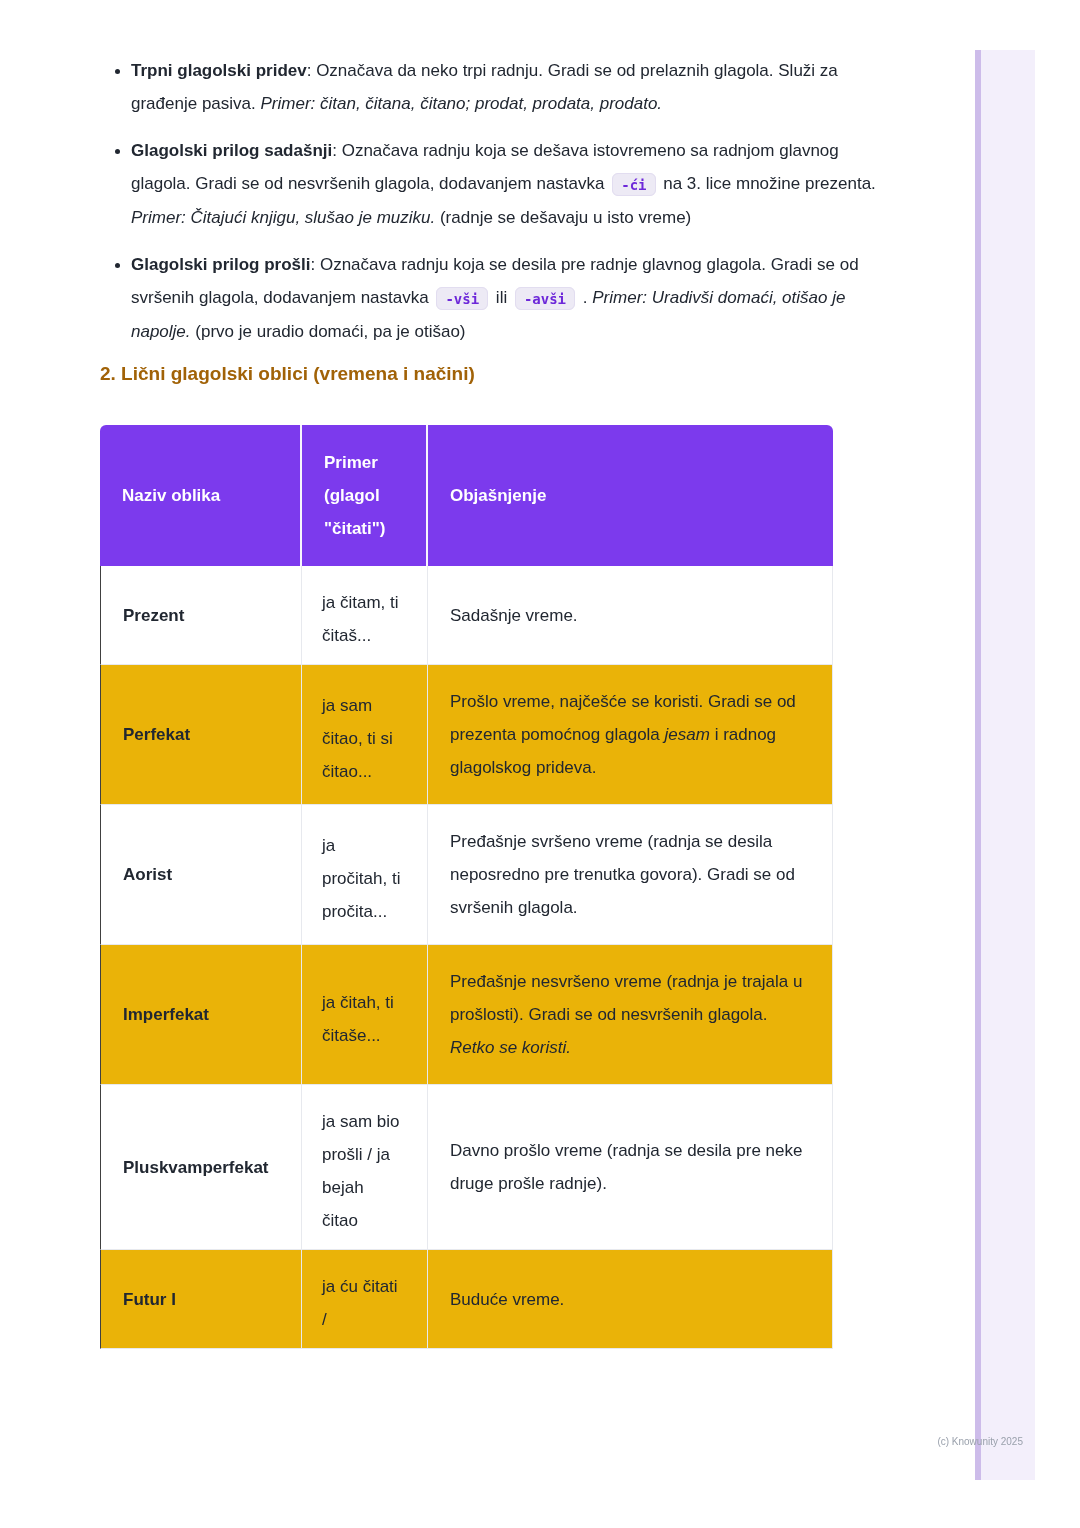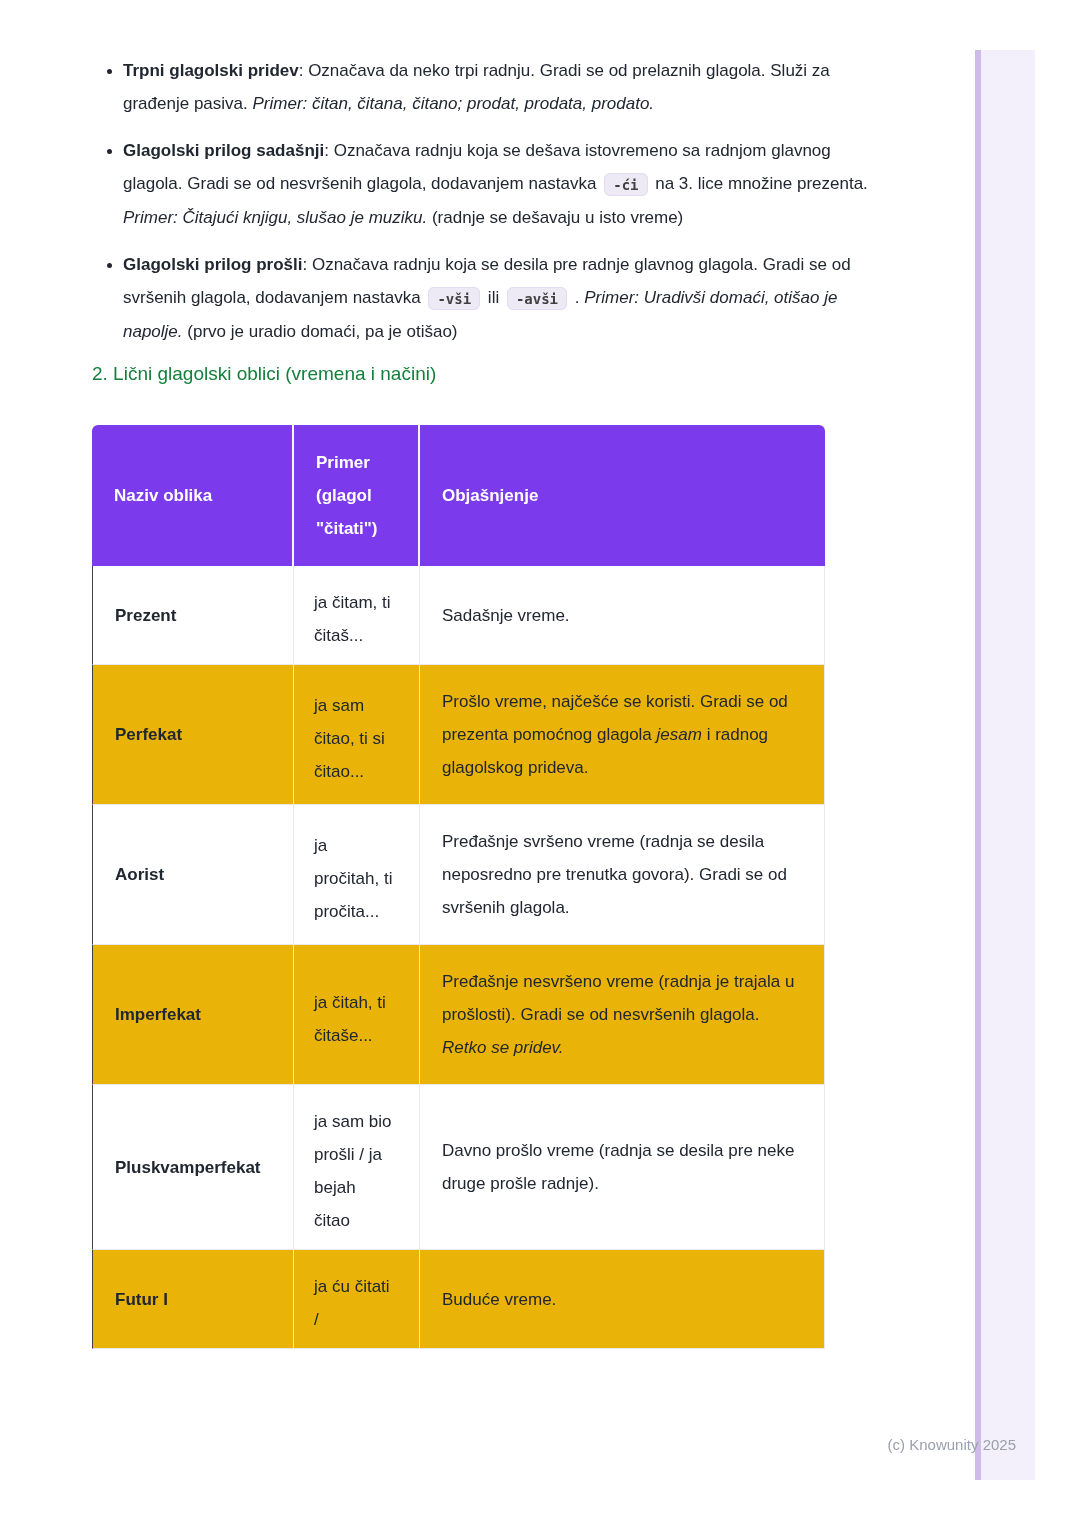--- a/index.html
+++ b/index.html
@@ -11,42 +11,42 @@
   }
   .page { position:relative; width:1080px; height:1480px; overflow:hidden; background:#ffffff; }
 
   
   .edge-strip {
     position:absolute; top:50px; left:975px;
     width:60px; height:1430px;
     background:#f3effb; border-left:6px solid #cdbcea;
   }
   .watermark {
-    position:absolute; top:1436px; right:64px; z-index:5;
-    font-size:15px; color:#9aa1ac;
+    position:absolute; top:1436px; right:57px; z-index:5;
+    font-size:10px; color:#9aa1ac;
   }
 
-  .content { position:absolute; top:54px; left:92px; width:802px; }
+  .content { position:absolute; top:54px; left:100px; width:802px; }
 
   ul.bullets { list-style:disc outside; padding-left:31px; font-size:17px; line-height:33px; }
   ul.bullets { margin-bottom:12px; }
   ul.bullets li::marker { color:#212731; font-size:15px; }
   ul.bullets li:not(:last-child) { margin-bottom:14px; }
 
   .run-normal { font-style:normal; }
   .run-bold { font-weight:bold; }
   .run-italic { font-style:italic; }
   .run-code {
     font-family:"DejaVu Sans Mono", monospace;
-    font-size:14px; font-weight:bold; color:#404040;
+    font-size:14px; font-weight:bold; color:#6d28d9;
     background:#edeaf5; border:1px solid #e2ddf0; border-radius:6px;
     padding:2.5px 8px; margin:0 3px; white-space:normal;
   }
 
-  .section-heading { font-size:19px; line-height:27px; font-weight:normal; color:#15803d; }
+  .section-heading { font-size:19px; line-height:27px; font-weight:bold; color:#a16207; }
 
   table.verb-table {
     margin-top:38px; width:733px; table-layout:fixed;
     border-collapse:separate; border-spacing:0;
     font-size:17px; line-height:33px;
   }
   .verb-table th {
     background:#7c3aed; color:#ffffff; font-weight:bold; text-align:left;
     vertical-align:middle; padding:21px 16px 21px 22px;
   }
@@ -105,21 +105,21 @@
           <td class="c3"><span class="run-normal">Prošlo vreme, najčešće se koristi. Gradi se od prezenta pomoćnog glagola </span><span class="run-italic">jesam</span><span class="run-normal"> i radnog glagolskog prideva.</span></td>
         </tr>
         <tr>
           <td>Aorist</td>
           <td class="c2">ja pročitah, ti pročita...</td>
           <td class="c3"><span class="run-normal">Pređašnje svršeno vreme (radnja se desila neposredno pre trenutka govora). Gradi se od svršenih glagola.</span></td>
         </tr>
         <tr class="alt">
           <td>Imperfekat</td>
           <td class="c2">ja čitah, ti čitaše...</td>
-          <td class="c3"><span class="run-normal">Pređašnje nesvršeno vreme (radnja je trajala u prošlosti). Gradi se od nesvršenih glagola. </span><span class="run-italic">Retko se pridev.</span></td>
+          <td class="c3"><span class="run-normal">Pređašnje nesvršeno vreme (radnja je trajala u prošlosti). Gradi se od nesvršenih glagola. </span><span class="run-italic">Retko se koristi.</span></td>
         </tr>
         <tr>
           <td>Pluskvamperfekat</td>
           <td class="c2">ja sam bio prošli / ja bejah čitao</td>
           <td class="c3"><span class="run-normal">Davno prošlo vreme (radnja se desila pre neke druge prošle radnje).</span></td>
         </tr>
         <tr class="alt">
           <td>Futur I</td>
           <td class="c2">ja ću čitati /</td>
           <td class="c3"><span class="run-normal">Buduće vreme.</span></td>

